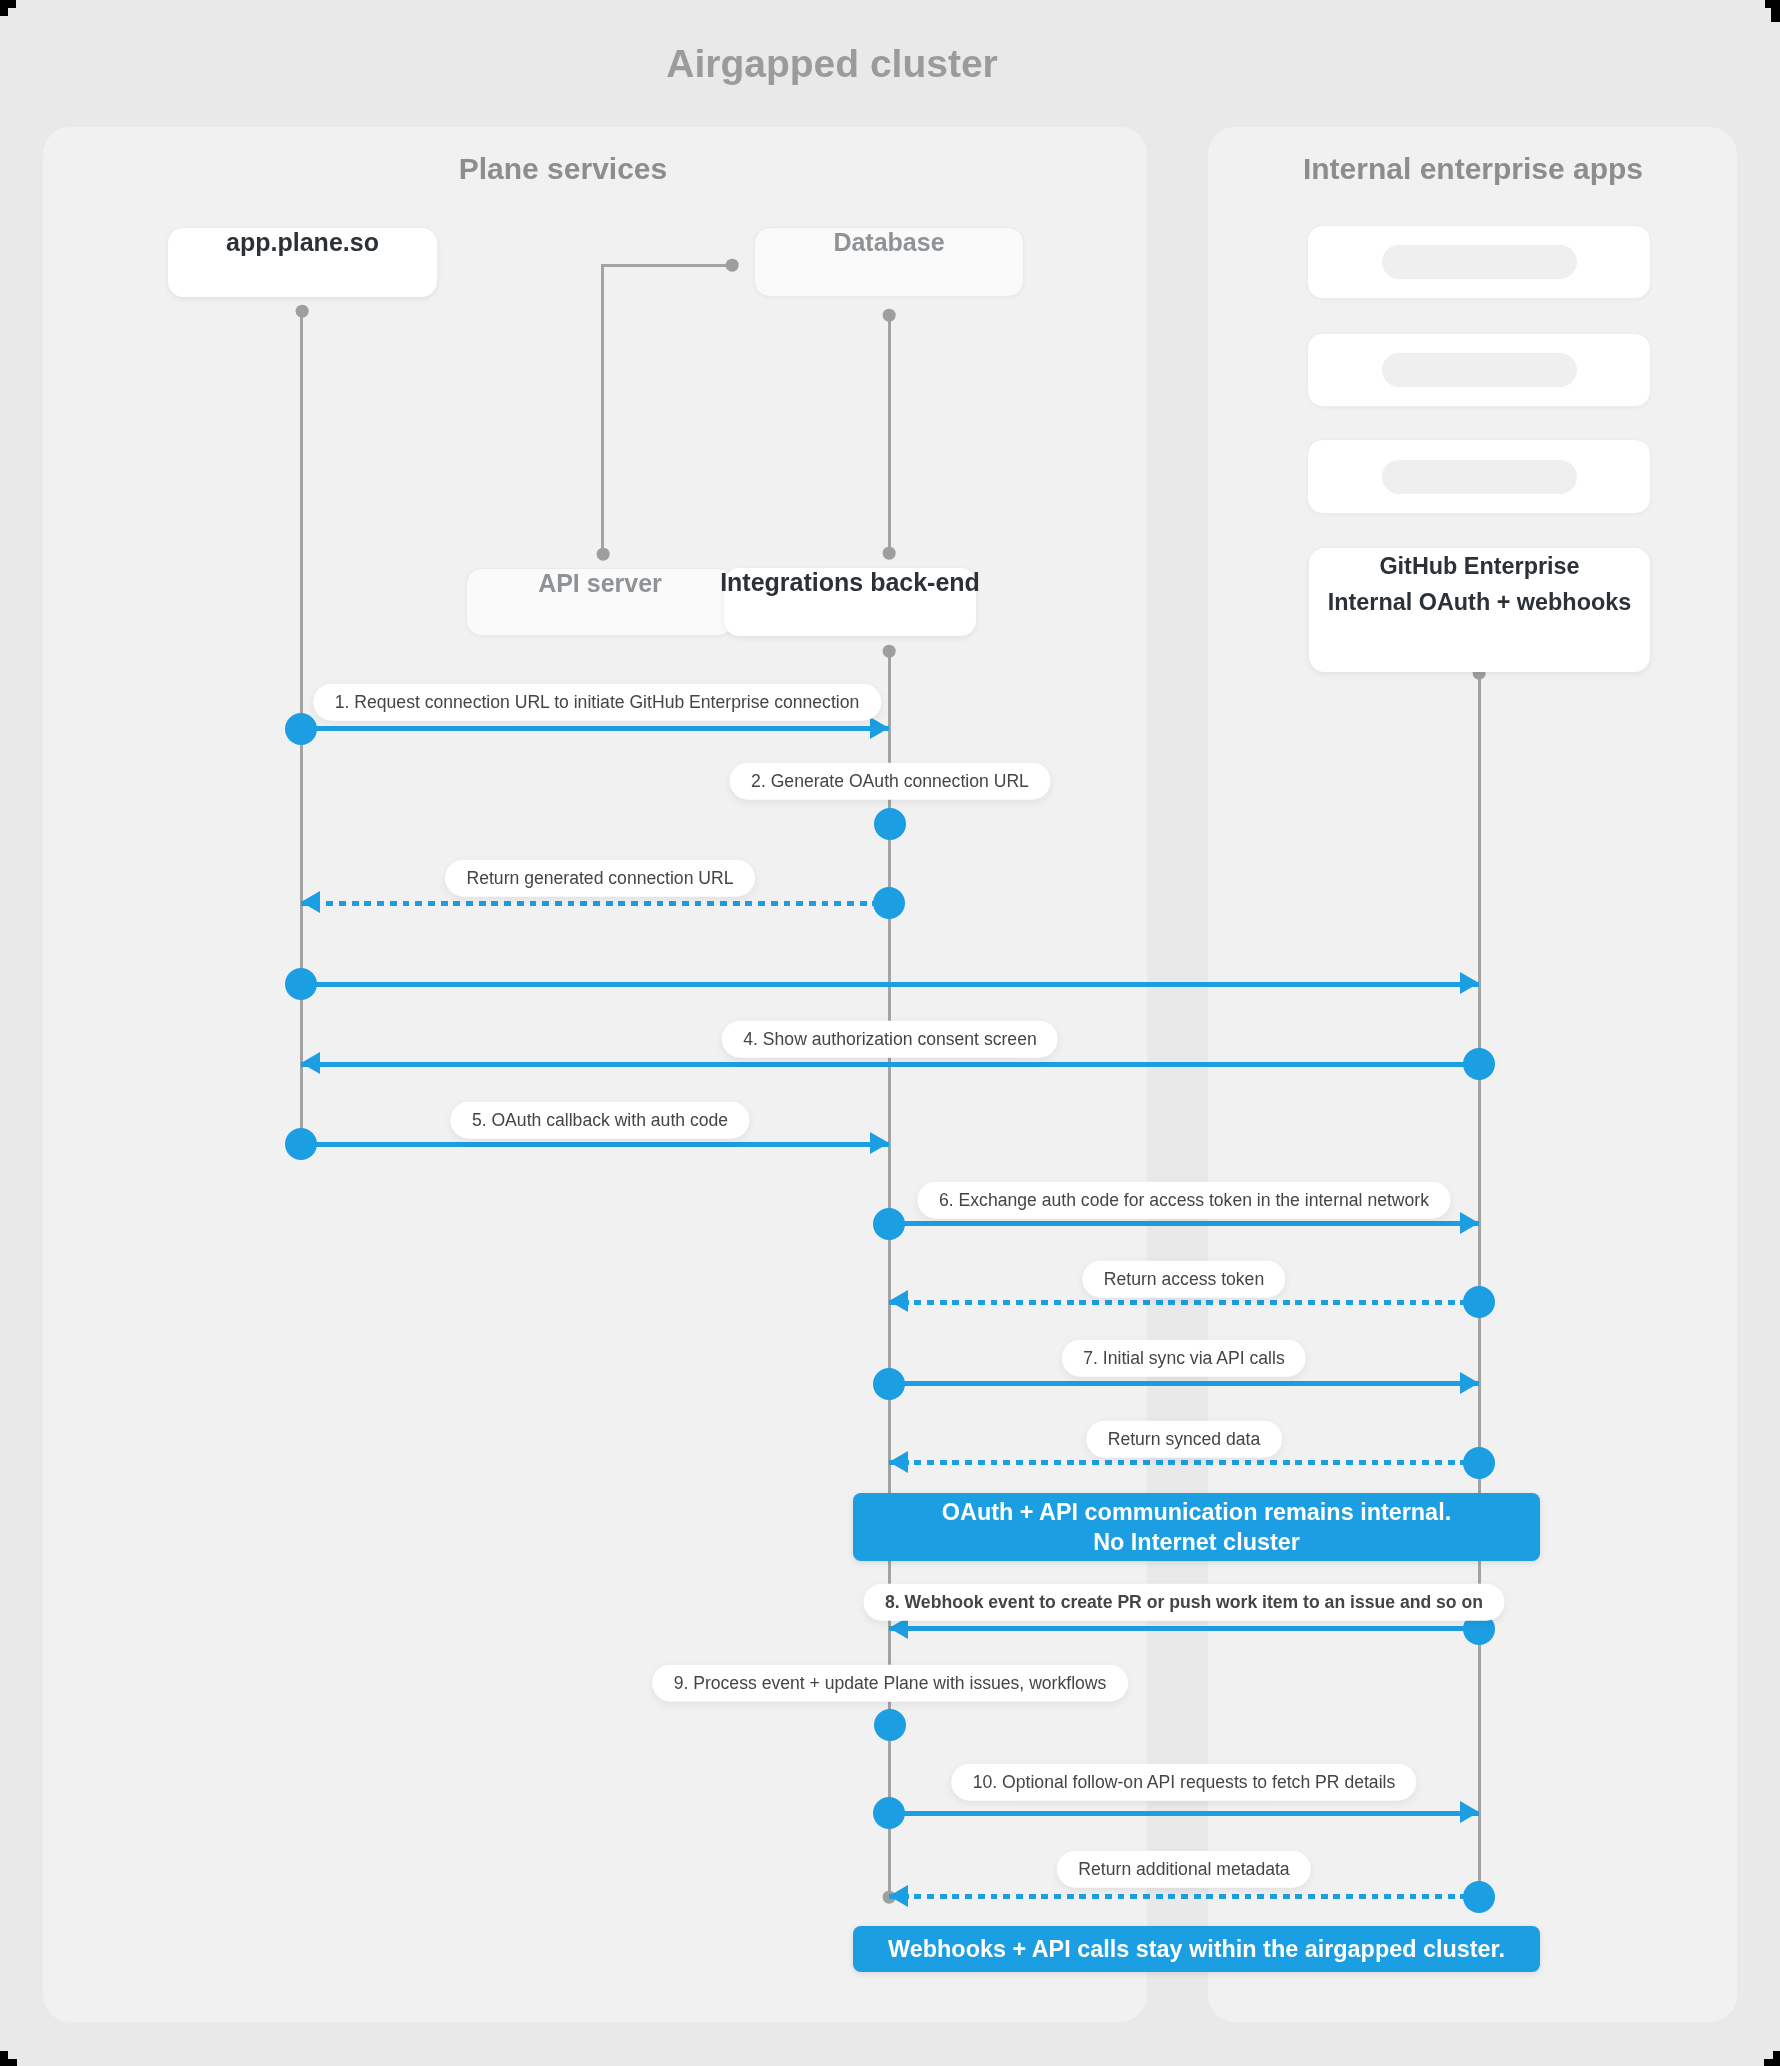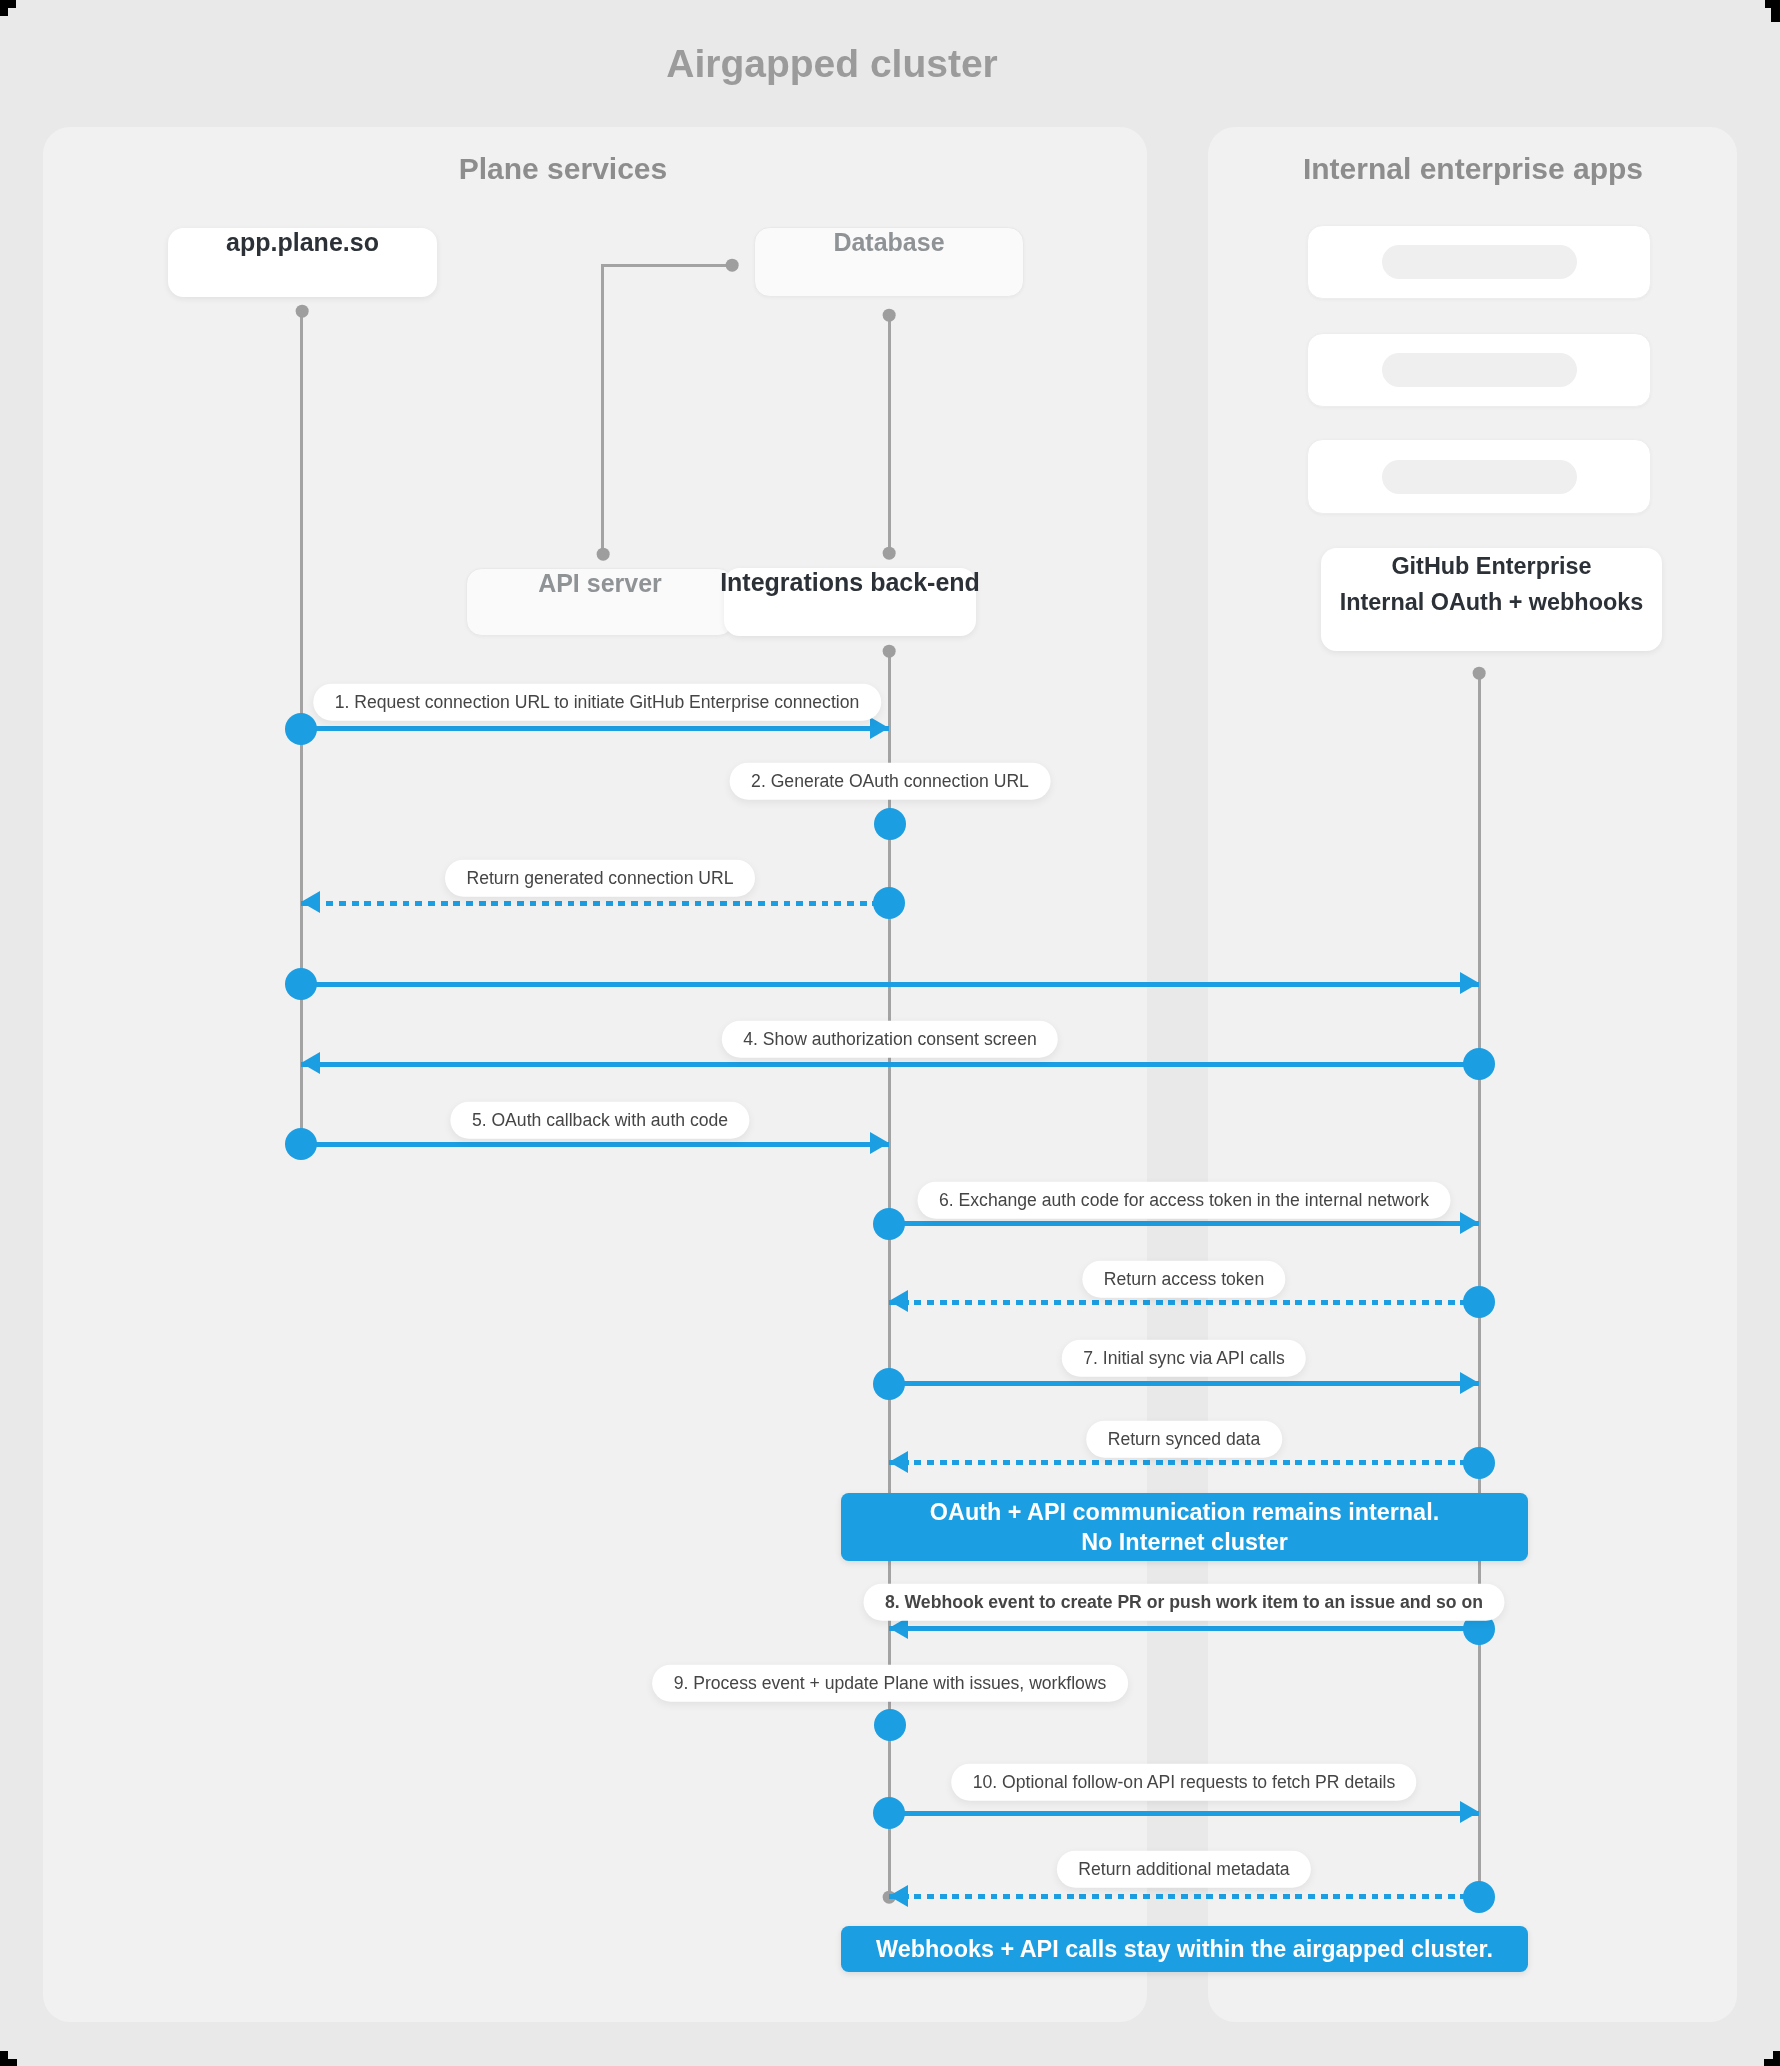--- a/index.html
+++ b/index.html
@@ -38,21 +38,21 @@
   .bdot{position:absolute;width:32px;height:32px;border-radius:50%;background:var(--accent);transform:translate(-50%,-50%);z-index:6;}
 
   .aline{position:absolute;height:4.9px;background:var(--accent);z-index:5;}
   .adash{position:absolute;height:4.9px;background:repeating-linear-gradient(90deg,var(--accent) 0 6.8px,transparent 6.8px 12.7px);z-index:5;}
   .ahead{position:absolute;width:0;height:0;border-top:11.7px solid transparent;border-bottom:11.7px solid transparent;z-index:6;}
   .ahead.r{border-left:19.5px solid var(--accent);}
   .ahead.l{border-right:19.5px solid var(--accent);}
 
   .pill{position:absolute;transform:translate(-50%,-50%);background:#fff;border-radius:19.5px;padding:7.8px 21.5px;font-size:17.6px;font-weight:500;color:var(--labeltext);white-space:nowrap;box-shadow:0 2.9px 8.8px rgba(0,0,0,0.07);z-index:7;}
 
-  .banner{position:absolute;background:var(--accent);border-radius:7.8px;color:#fff;display:flex;flex-direction:column;align-items:center;justify-content:center;text-align:center;font-weight:700;font-size:23.4px;line-height:30px;z-index:4;box-shadow:0 2px 5.9px rgba(0,0,0,0.10);}
+  .banner{position:absolute;background:var(--accent);border-radius:7.8px;color:#fff;display:flex;flex-direction:column;align-items:center;justify-content:center;text-align:center;font-weight:700;font-size:23.4px;line-height:30px;z-index:4;box-shadow:0 2px 5.9px rgba(0,0,0,0.10);margin-left:12px;}
 
   .corner{position:absolute;background:#000;z-index:60;}
 </style>
 </head>
 <body>
 
 <div id="stage">
 
   <div class="corner" style="left:0;top:0;width:15.6px;height:7.8px;"></div>
   <div class="corner" style="left:0;top:0;width:7.8px;height:15.6px;"></div>
@@ -164,21 +164,21 @@
   </div>
   <div class="abox ghost" style="left:754px;top:227px;width:270px;height:70px;">
     <span>Database</span>
   </div>
   <div class="abox ghost" style="left:466px;top:568px;width:268px;height:68px;">
     <span>API server</span>
   </div>
   <div class="abox white" style="left:724px;top:568px;width:252px;height:68px;">
     <span>Integrations back-end</span>
   </div>
-  <div class="abox white" style="left:1309px;top:548px;width:341px;height:103px;font-size:23.4px;margin-left:12px;">
+  <div class="abox white" style="left:1309px;top:548px;width:341px;height:124px;font-size:23.4px;">
     <div class="two">
       <div>GitHub Enterprise</div>
       <div>Internal OAuth + webhooks</div>
     </div>
   </div>
 
   <div class="ph-box" style="left:1307px;top:225px;width:344px;height:74px;">
     <div class="ph-pill"></div>
   </div>
   <div class="ph-box" style="left:1307px;top:333px;width:344px;height:74px;">

